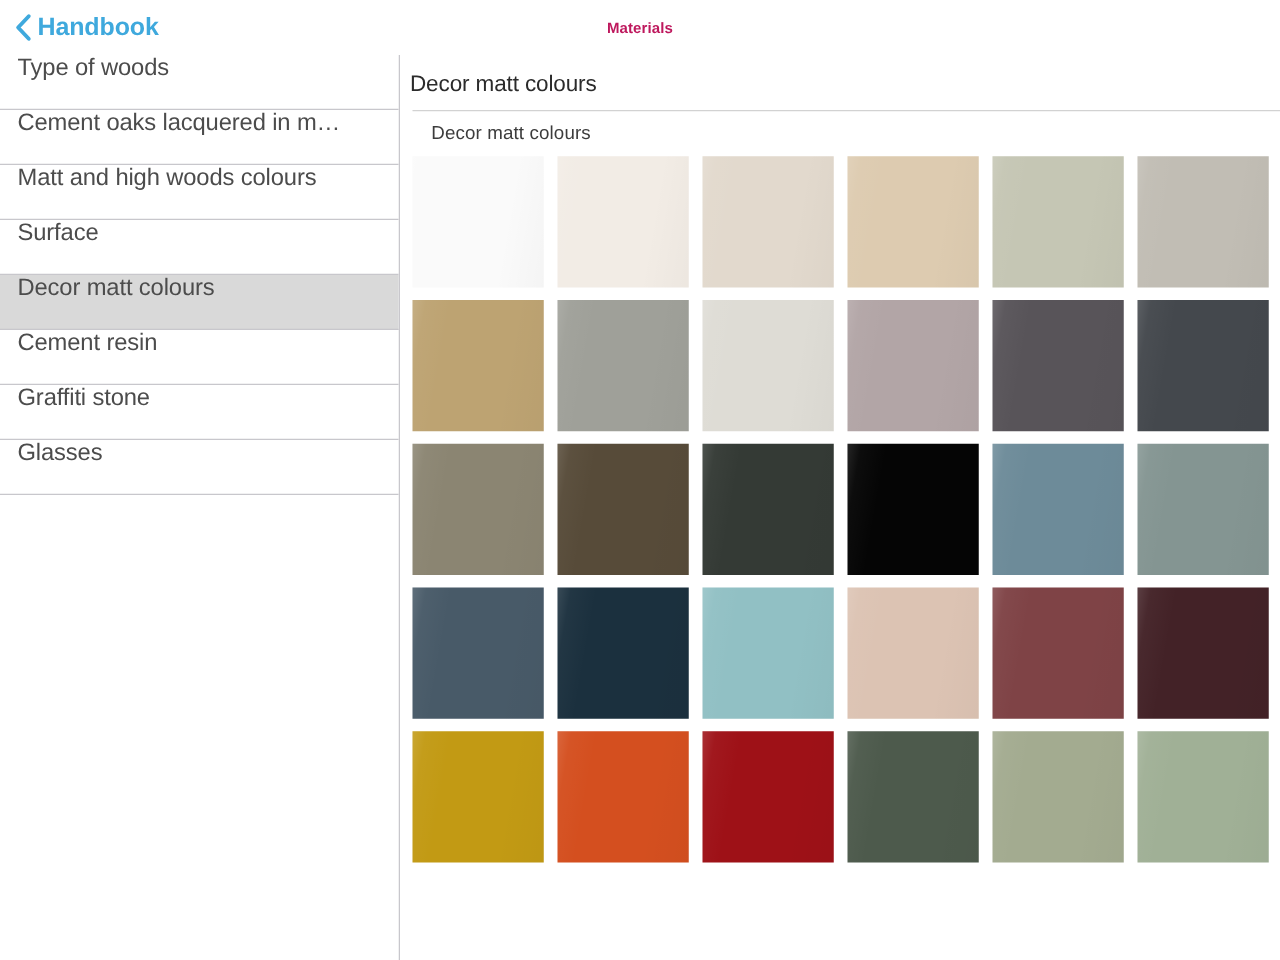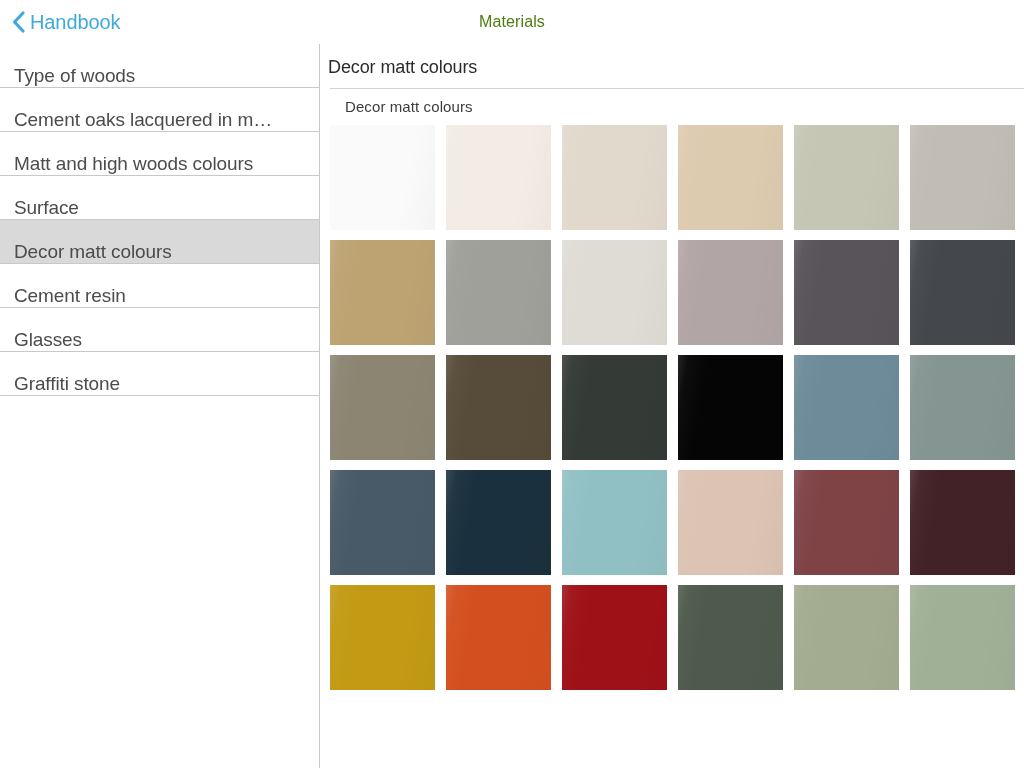--- a/index.html
+++ b/index.html
@@ -20,20 +20,21 @@
     background: #ffffff;
   }
 
   
   .navbar {
     position: absolute;
     left: 0; top: 0;
     width: 832px;
     height: 44px;
     background: #ffffff;
+    font-weight: bold;
   }
 
   .back-button {
     position: absolute;
     left: 12px; top: 0;
     height: 44px;
     display: flex;
     align-items: center;
     gap: 5px;
     cursor: pointer;
@@ -51,42 +52,42 @@
     letter-spacing: -0.1px;
   }
 
   .nav-title {
     position: absolute;
     left: 0; top: 0;
     width: 1024px;
     height: 44px;
     line-height: 44px;
     text-align: center;
-    font-size: 16px;
-    color: #4d7c0f;
+    font-size: 12px;
+    color: #be185d;
     letter-spacing: 0.1px;
   }
 
   
   .sidebar {
     position: absolute;
     left: 0; top: 44px;
     width: 319px;
     height: 724px;
     background: #ffffff;
     overflow: hidden;
   }
 
   .sidebar-list { width: 319px; }
 
   .sidebar-item {
     position: relative;
     height: 44px;
     display: flex;
-    align-items: flex-end;
+    align-items: flex-start;
     padding: 0 14px;
     background: #ffffff;
     cursor: pointer;
     border-bottom: 1px solid #c8c7cc;
   }
   .sidebar-item.selected { background: #d9d9d9; }
 
   .sidebar-item-label {
     font-size: 19px;
     color: #4c4c4c;
@@ -200,24 +201,24 @@
         <div class="sidebar-item">
           <span class="sidebar-item-label">Surface</span>
         </div>
         <div class="sidebar-item selected">
           <span class="sidebar-item-label">Decor matt colours</span>
         </div>
         <div class="sidebar-item">
           <span class="sidebar-item-label">Cement resin</span>
         </div>
         <div class="sidebar-item">
+          <span class="sidebar-item-label">Graffiti stone</span>
+        </div>
+        <div class="sidebar-item">
           <span class="sidebar-item-label">Glasses</span>
-        </div>
-        <div class="sidebar-item">
-          <span class="sidebar-item-label">Graffiti stone</span>
         </div>
       </div>
   </div>
 
   <div class="pane-divider"></div>
 
   <div class="detail">
     <div class="detail-title">Decor matt colours</div>
     <div class="detail-rule"></div>
     <div class="group-label">Decor matt colours</div>

